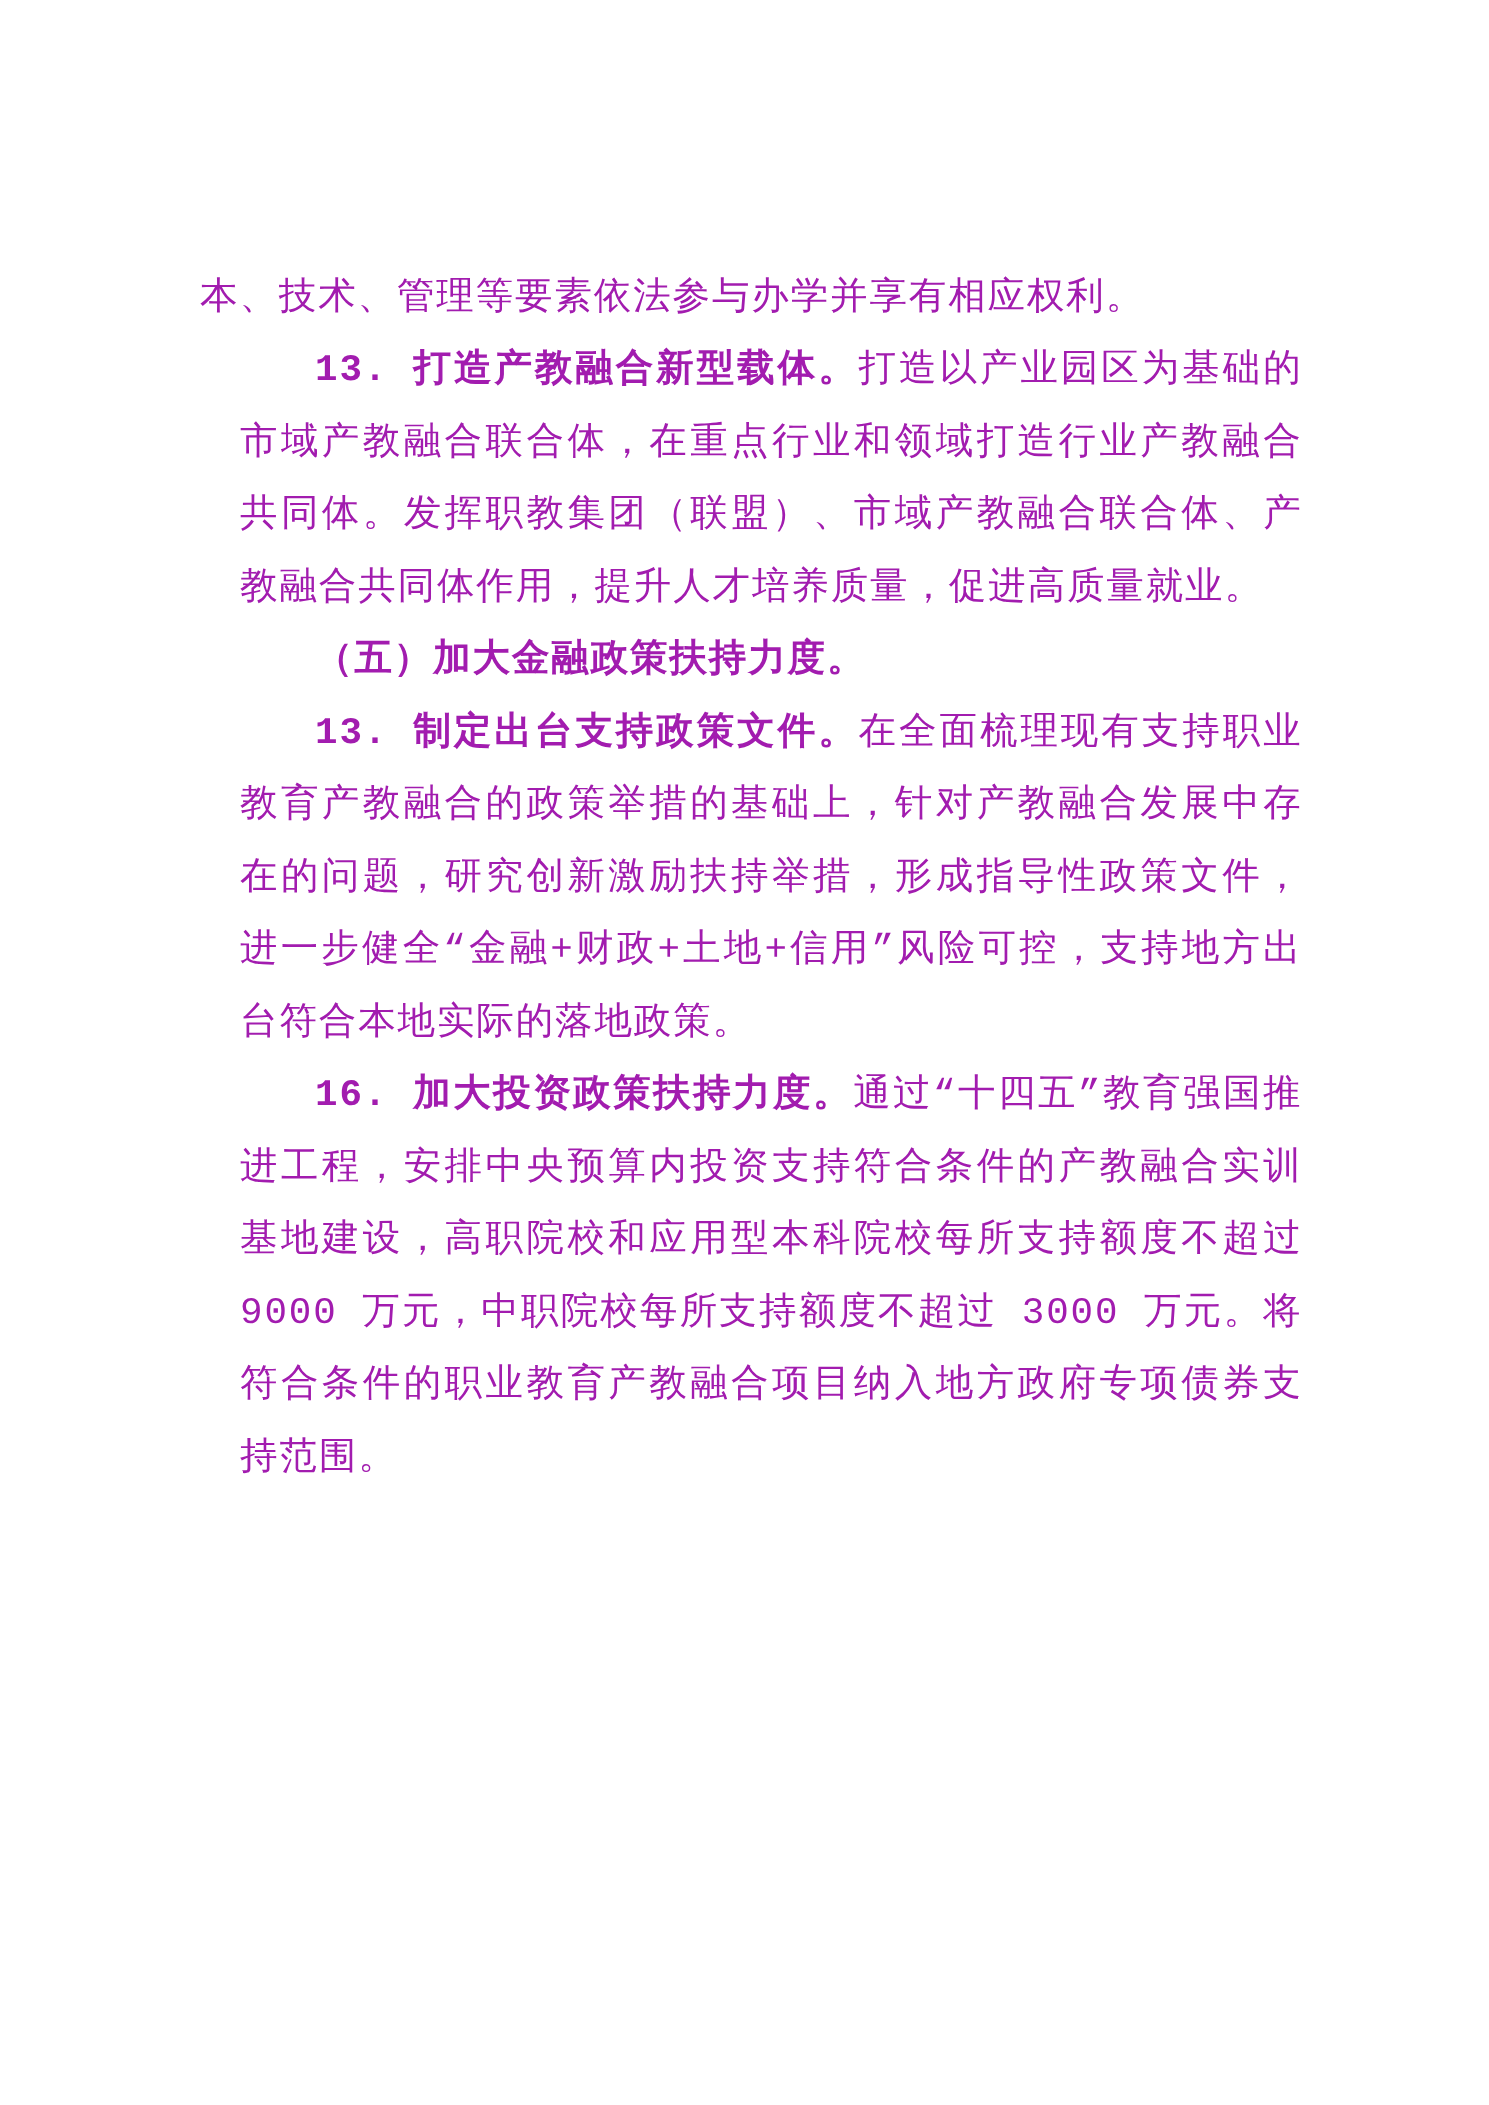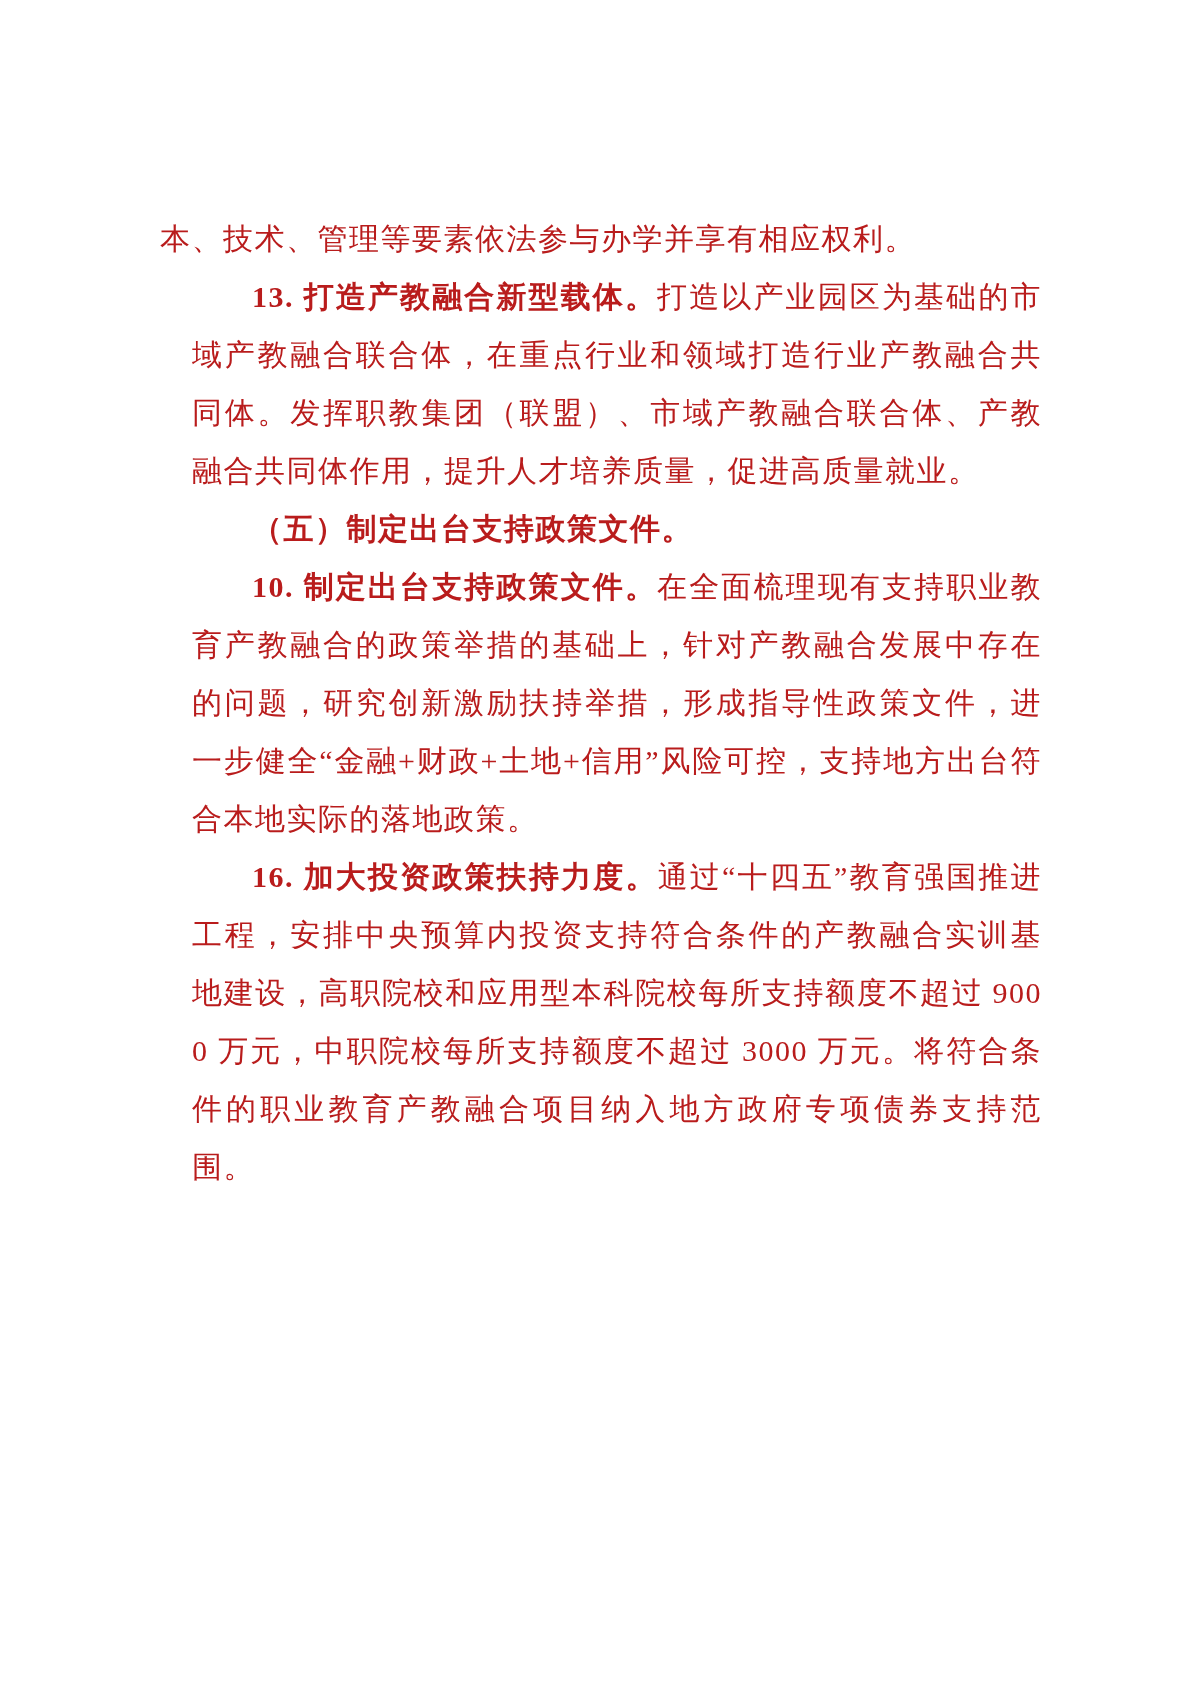--- a/index.html
+++ b/index.html
@@ -16,25 +16,25 @@
     box-sizing: border-box;
     padding: 210px 149px 0 160px;
     overflow: hidden;
   }
   .doc-body {
     width: 100%;
   }
   .doc-body p {
     margin: 0;
     padding: 0;
-    font-family: Liberation Serif, serif;
+    font-family: Liberation Mono, monospace;
     font-size: 30px;
     line-height: 58px;
     letter-spacing: 1.5px;
-    color: #b91c1c;
+    color: #a21caf;
     text-align: justify;
     text-justify: inter-ideograph;
     word-break: break-all;
   }
   .doc-body p.indent {
     text-indent: 2em;
     margin-left: 32px;
   }
   .run {
     font-weight: normal;
@@ -43,17 +43,17 @@
     font-weight: bold;
   }
 </style>
 </head>
 <body>
 
 <div class="page">
   <div class="doc-body">
       <p><span class="run">本、技术、管理等要素依法参与办学并享有相应权利。</span></p>
       <p class="indent"><span class="run-bold">13. 打造产教融合新型载体。</span><span class="run">打造以产业园区为基础的市域产教融合联合体，在重点行业和领域打造行业产教融合共同体。发挥职教集团（联盟）、市域产教融合联合体、产教融合共同体作用，提升人才培养质量，促进高质量就业。</span></p>
-      <p class="indent"><span class="run-bold">（五）制定出台支持政策文件。</span></p>
-      <p class="indent"><span class="run-bold">10. 制定出台支持政策文件。</span><span class="run">在全面梳理现有支持职业教育产教融合的政策举措的基础上，针对产教融合发展中存在的问题，研究创新激励扶持举措，形成指导性政策文件，进一步健全“金融+财政+土地+信用”风险可控，支持地方出台符合本地实际的落地政策。</span></p>
+      <p class="indent"><span class="run-bold">（五）加大金融政策扶持力度。</span></p>
+      <p class="indent"><span class="run-bold">13. 制定出台支持政策文件。</span><span class="run">在全面梳理现有支持职业教育产教融合的政策举措的基础上，针对产教融合发展中存在的问题，研究创新激励扶持举措，形成指导性政策文件，进一步健全“金融+财政+土地+信用”风险可控，支持地方出台符合本地实际的落地政策。</span></p>
       <p class="indent"><span class="run-bold">16. 加大投资政策扶持力度。</span><span class="run">通过“十四五”教育强国推进工程，安排中央预算内投资支持符合条件的产教融合实训基地建设，高职院校和应用型本科院校每所支持额度不超过 9000 万元，中职院校每所支持额度不超过 3000 万元。将符合条件的职业教育产教融合项目纳入地方政府专项债券支持范围。</span></p>
     </div>
 </div>
 
 </body></html>

